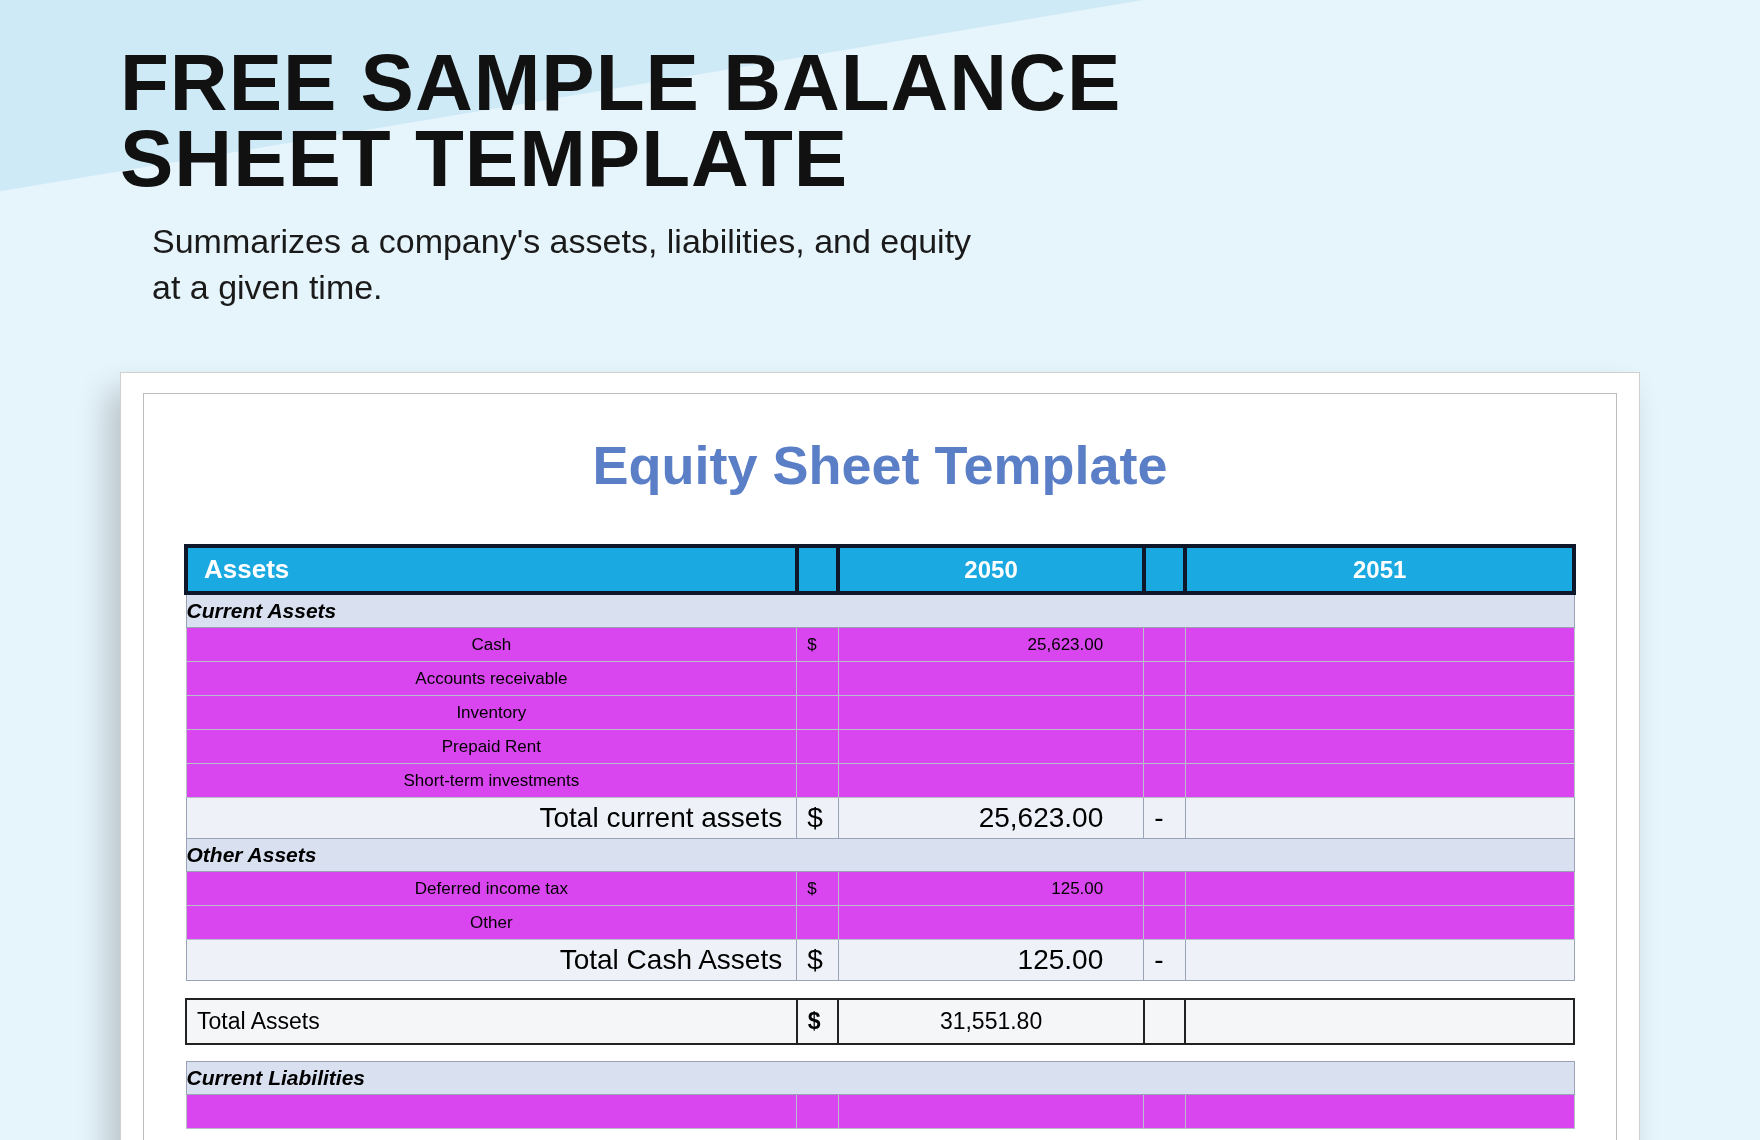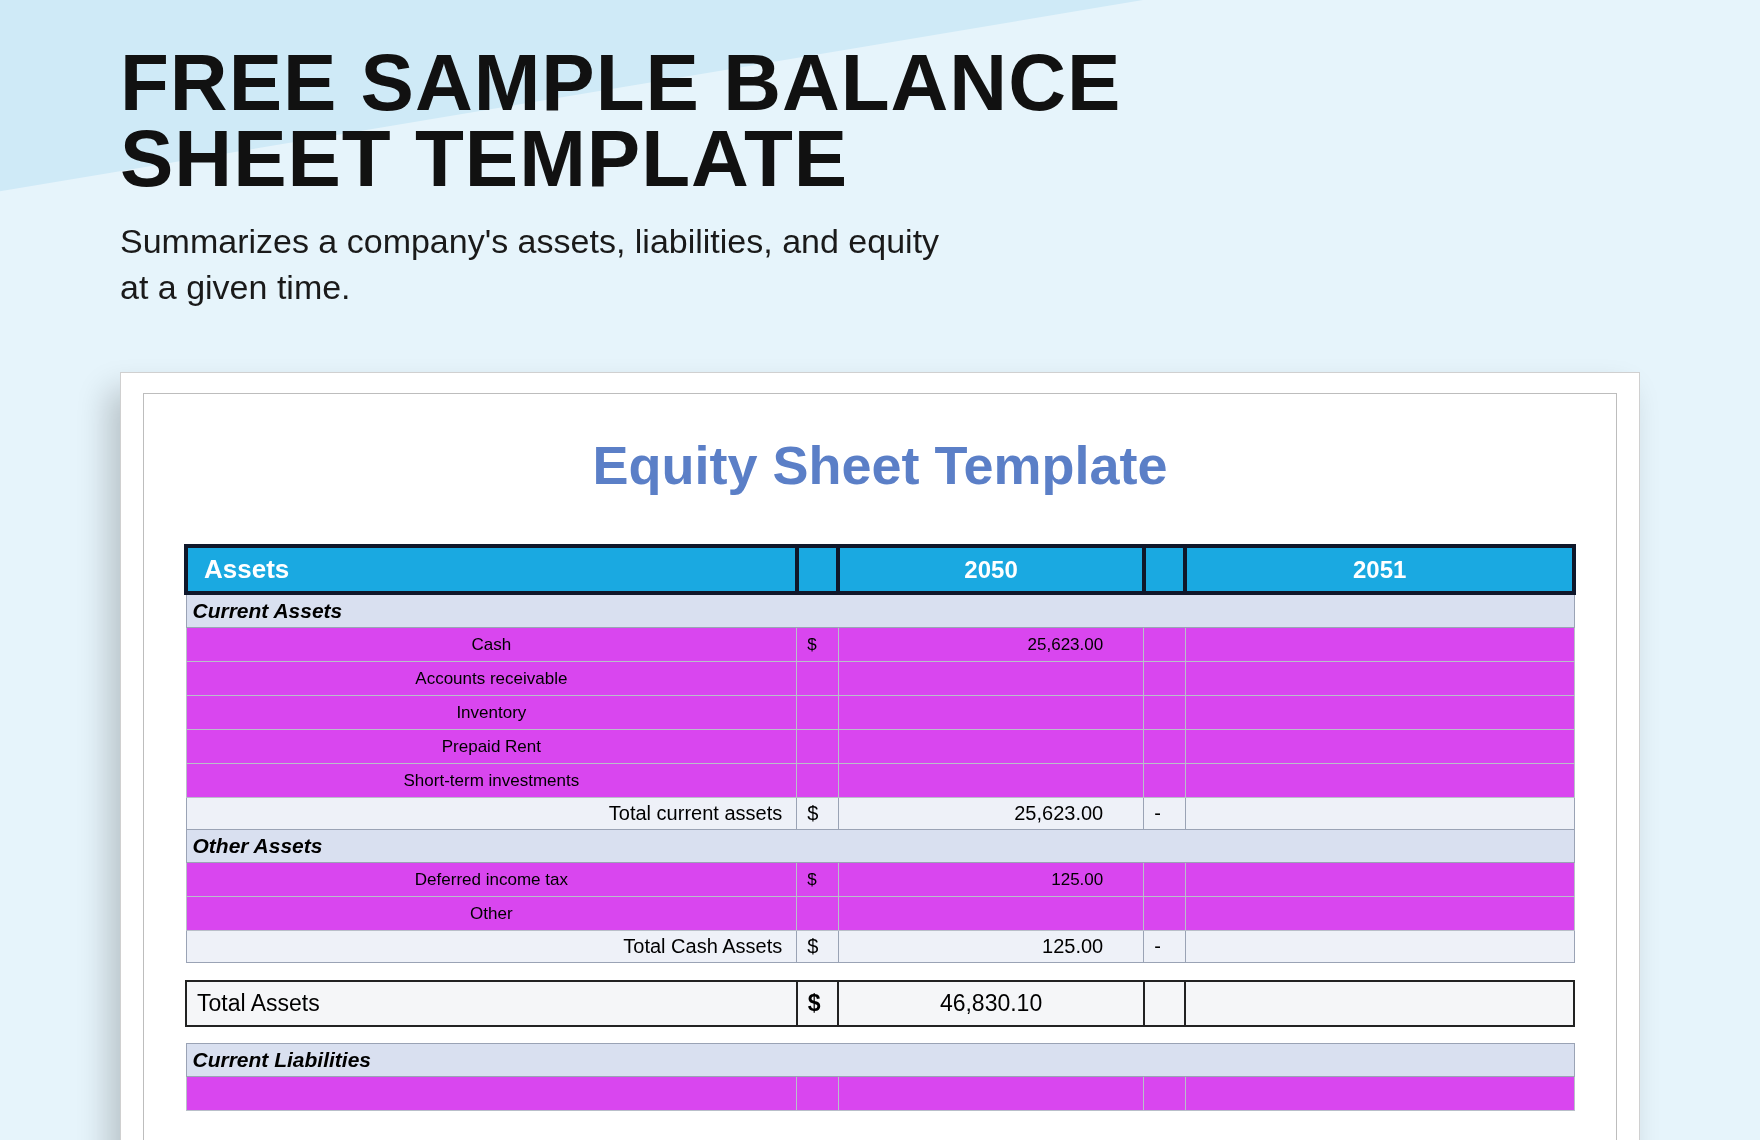--- a/index.html
+++ b/index.html
@@ -34,20 +34,21 @@
     font-family: "Arial Black", Arial, sans-serif;
     text-transform: uppercase;
   }
   .subtitle {
     margin-top: 22px;
     font-size: 34px;
     line-height: 1.35;
     color: #1a1a1a;
     font-weight: 400;
     max-width: 820px;
+    margin-left: 32px;
   }
   .sheet {
     position: absolute;
     left: 120px;
     top: 372px;
     width: 1520px;
     height: 800px;
     background: #fff;
     border: 1px solid #d0d0d0;
     box-shadow: -12px 18px 30px rgba(0,0,0,0.20);
@@ -76,39 +77,39 @@
     font-weight: 700;
     padding: 6px 16px;
     border: 4px solid #0f172a;
   }
   .hdr .label { font-size: 26px; }
   .hdr .year { text-align: center; font-size: 24px; }
   .sub td {
     background: #d9e0f0;
     font-weight: 700;
     font-style: italic;
-    padding: 4px 6px;
+    padding: 4px 0;
     border: 1px solid #9aa3b5;
     font-size: 21px;
   }
   .row td {
     border: 1px solid #b9bfc9;
     padding: 4px 10px;
     font-size: 17px;
     height: 34px;
     background: #d946ef;
   }
   .row .name { text-align: center; }
   .row .cur  { width: 30px; text-align: left; }
   .row .val  { text-align: right; padding-right: 40px; }
   .rowtot td {
     border: 1px solid #9aa3b5;
     background: #eef1f8;
     padding: 4px 10px;
-    font-size: 20px;
+    font-size: 28px;
     height: 25px;
   }
   .rowtot .name { text-align: right; padding-right: 14px; }
   .rowtot .cur  { text-align: left; }
   .rowtot .val  { text-align: right; padding-right: 40px; }
   .spacer td { height: 18px; border: none; }
   .grand td {
     border: 2px solid #222;
     background: #f5f6f8;
     font-weight: 400;
@@ -231,21 +232,21 @@
           <td class="val"></td>
         </tr>
 
         <tr class="spacer">
               <td colspan="5"></td>
             </tr>
 
         <tr class="grand">
           <td>Total Assets</td>
           <td class="cur">$</td>
-          <td class="val">46,830.10</td>
+          <td class="val">31,551.80</td>
           <td class="cur"></td>
           <td class="val"></td>
         </tr>
 
         <tr class="spacer">
               <td colspan="5"></td>
             </tr>
 
         <tr class="sub">
           <td colspan="5">Current Liabilities</td>

